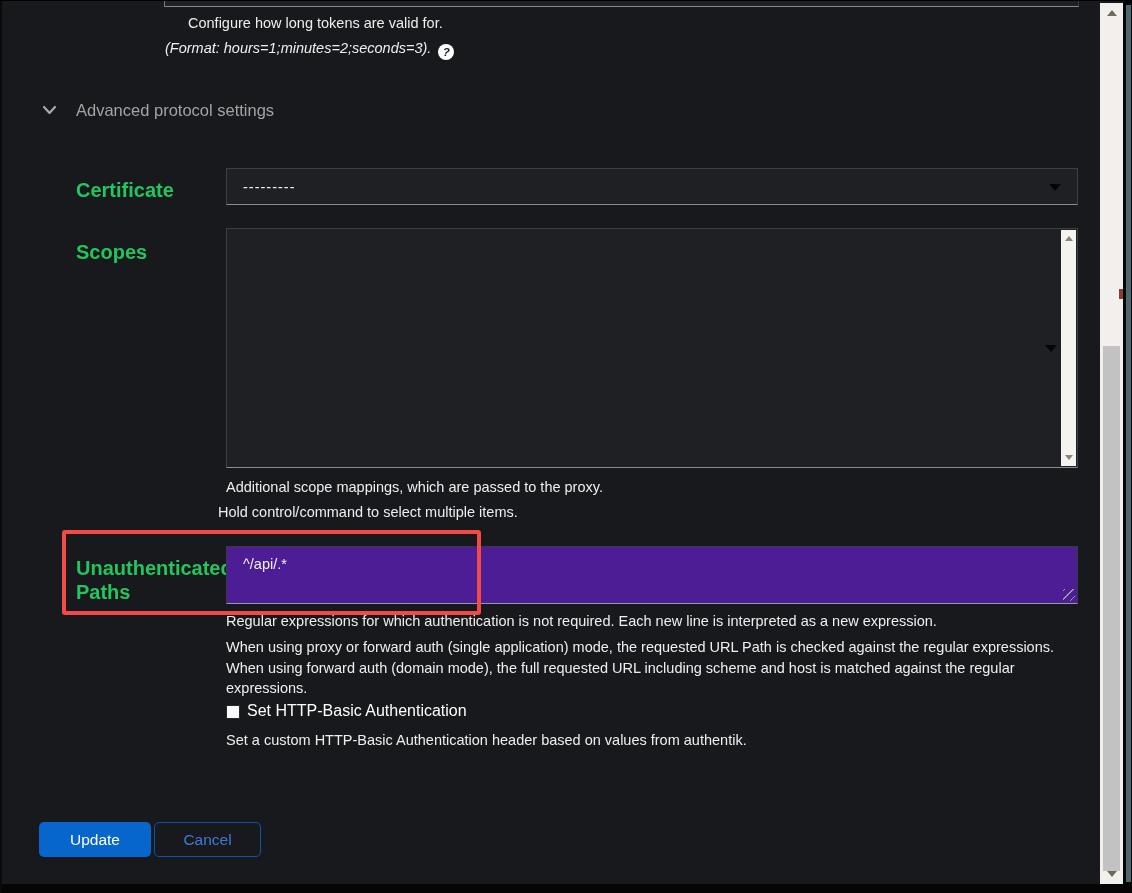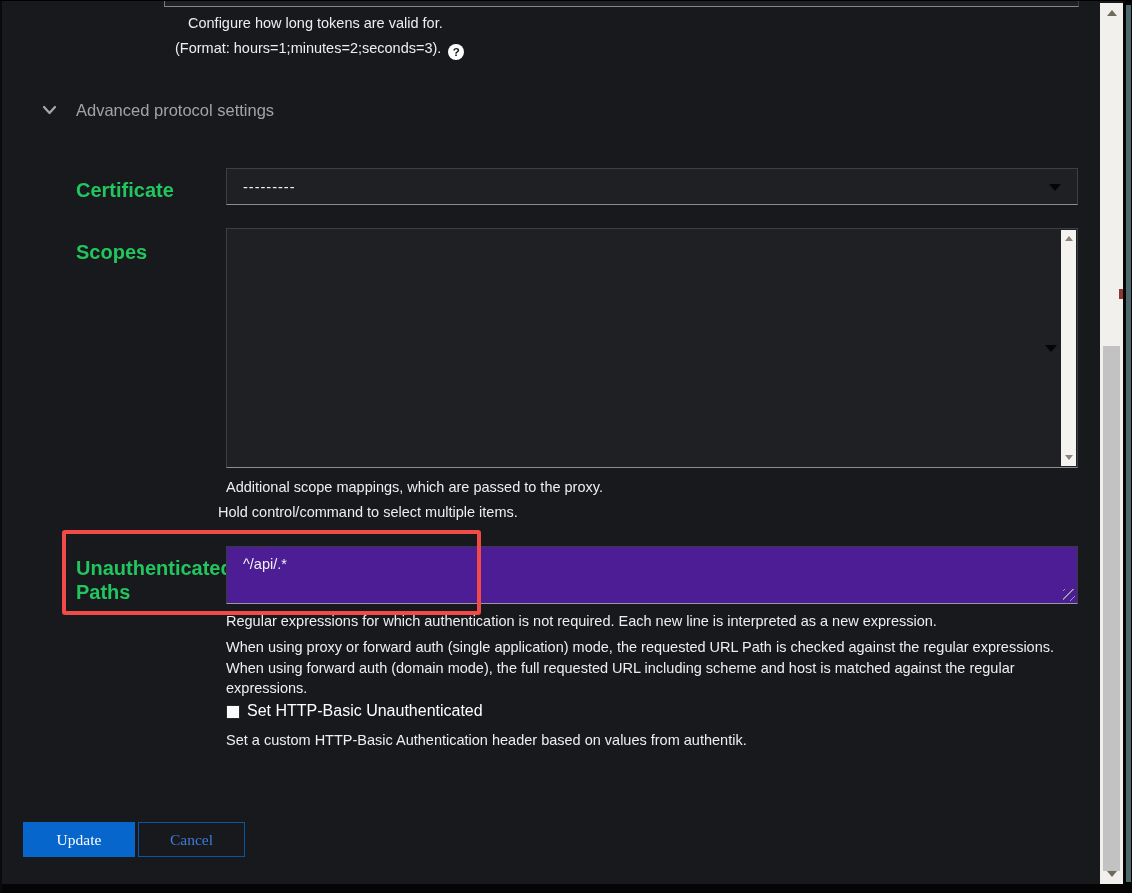--- a/index.html
+++ b/index.html
@@ -85,21 +85,21 @@
     border:4px solid #f24a47; border-radius:3px; pointer-events:none; z-index:5;
   }
 
   .checkbox {
     left:226px; top:704px; width:14px; height:14px;
     background:#fbfbfb; border:1px solid #26292d;
   }
   .checkbox-label { left:247px; top:701px; font-size:16px; font-weight:400; color:#fff; }
 
   .btn { display:flex; align-items:center; justify-content:center;
-    font-family:Liberation Serif, serif; font-size:15.5px; border-radius:0; cursor:pointer; }
+    font-family:Liberation Sans, sans-serif; font-size:15.5px; border-radius:5px; cursor:pointer;margin-left:16px; }
   .btn-update { left:23px; top:821px; width:112px; height:35px;
     background:#0666cc; color:#ffffff; border:none; }
   .btn-cancel { left:138px; top:821px; width:107px; height:35px;
     background:transparent; color:#3d7bd9; border:1px solid #0b55a6; }
 
   
   .right-black { left:1123px; top:0; width:9px; height:893px; background:#050505; }
   .window-edge { left:1126px; top:4px; width:5px; height:877px; background:#4c686c; }
   .page-scrollbar { left:1100px; top:2px; width:23px; height:881px; background:#f1f0ed; }
   .page-sb-up { position:absolute; left:50%; top:7px; transform:translateX(-50%);
@@ -114,21 +114,21 @@
   .left-edge { left:0; top:0; width:2px; height:893px; background:#0a0a0b; }
 </style>
 </head>
 <body>
 
 <div class="screen">
 
   <div class="abs top-partial"></div>
 
   <div class="abs helper" style="left:188px; top:14px;">Configure how long tokens are valid for.</div>
-  <div class="abs helper" style="left:175px; top:39px;">
+  <div class="abs helper" style="left:165px; top:39px;font-style:italic;">
     <span>(Format: hours=1;minutes=2;seconds=3).</span><span class="help-icon">?</span>
   </div>
 
   <div class="abs chevron-icon">
     <svg width="15" height="12" viewBox="0 0 15 12">
       <polyline points="2,3 7.5,9 13,3" fill="none" stroke="#a8a8a8" stroke-width="2.2" stroke-linecap="round" stroke-linejoin="round"></polyline>
     </svg>
   </div>
   <div class="abs section-title">Advanced protocol settings</div>
 
@@ -152,21 +152,21 @@
   <div class="abs label" style="left:76px; top:555px; width:132px; line-height:24px;">Unauthenticated Paths</div>
   <textarea class="abs textarea-control" spellcheck="false" style="">^/api/.*</textarea>
   <div class="abs resize-grip"></div>
 
   <div class="abs annotation-box"></div>
 
   <div class="abs helper" style="left:226px; top:612px;">Regular expressions for which authentication is not required. Each new line is interpreted as a new expression.</div>
   <div class="abs helper" style="left:226px; top:636px; width:852px; line-height:20.5px;">When using proxy or forward auth (single application) mode, the requested URL Path is checked against the regular expressions. When using forward auth (domain mode), the full requested URL including scheme and host is matched against the regular expressions.</div>
 
   <div class="abs checkbox"></div>
-  <div class="abs checkbox-label">Set HTTP-Basic Unauthenticated</div>
+  <div class="abs checkbox-label">Set HTTP-Basic Authentication</div>
   <div class="abs helper" style="left:226px; top:731px;">Set a custom HTTP-Basic Authentication header based on values from authentik.</div>
 
   <button class="abs btn btn-update">Update</button>
   <button class="abs btn btn-cancel">Cancel</button>
 
   <div class="abs right-black"></div>
   <div class="abs page-scrollbar">
     <div class="page-sb-up"></div>
     <div class="page-sb-dn"></div>
     <div class="page-sb-thumb"></div>

